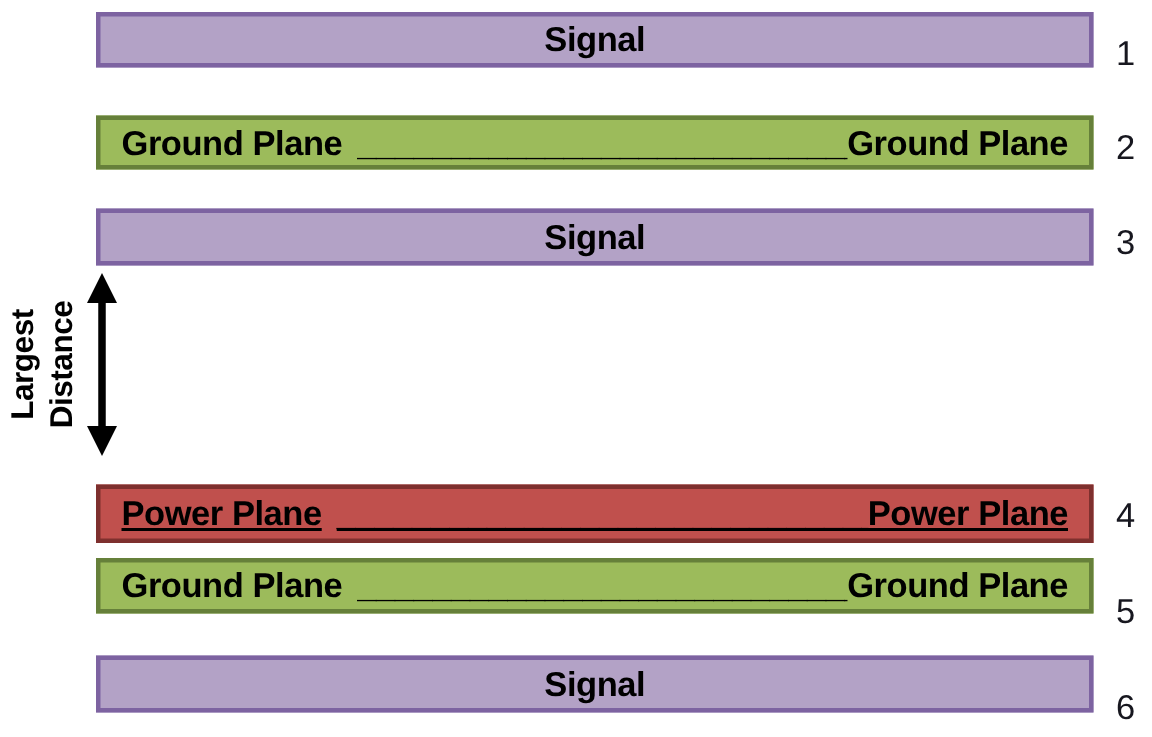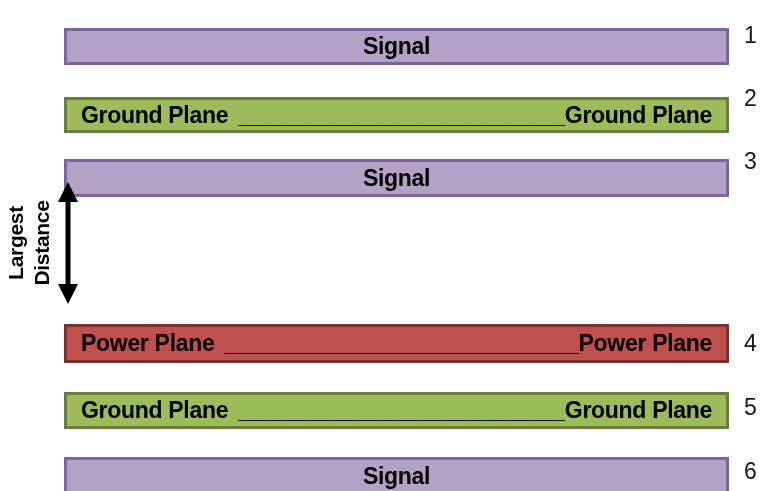--- a/index.html
+++ b/index.html
@@ -21,39 +21,38 @@
     width: 665px;
     box-sizing: border-box;
     display: flex;
     align-items: center;
     font-weight: 700;
     font-size: 23px;
     letter-spacing: -0.3px;
     color: #000000;
     padding: 0 14px;
     white-space: nowrap;
-    margin-top: 20px;
   }
   .layer-bar.signal {
     background: var(--signal-fill, #b3a2c6);
     border: 3px solid var(--signal-border, #7d63a1);
     justify-content: center;
   }
   .layer-bar.ground {
     background: var(--ground-fill, #9cbb5b);
     border: 3px solid var(--ground-border, #66803a);
   }
   .layer-bar.power {
     background: var(--power-fill, #c0504d);
     border: 3px solid var(--power-border, #7e302e);
   }
   #bar-1 { top: 8px;   height: 37px; }
   #bar-2 { top: 77px;  height: 36px; }
   #bar-3 { top: 139px; height: 38px; }
-  #bar-4 { top: 304px; height: 39px; }
+  #bar-4 { top: 323px; height: 39px; text-decoration: underline; }
   #bar-5 { top: 372px; height: 37px; }
   #bar-6 { top: 437px; height: 38px; }
   .connector {
     flex: 1 1 auto;
     overflow: hidden;
     margin-left: 10px;
     text-align: left;
   }
   .layer-number {
     position: absolute;

